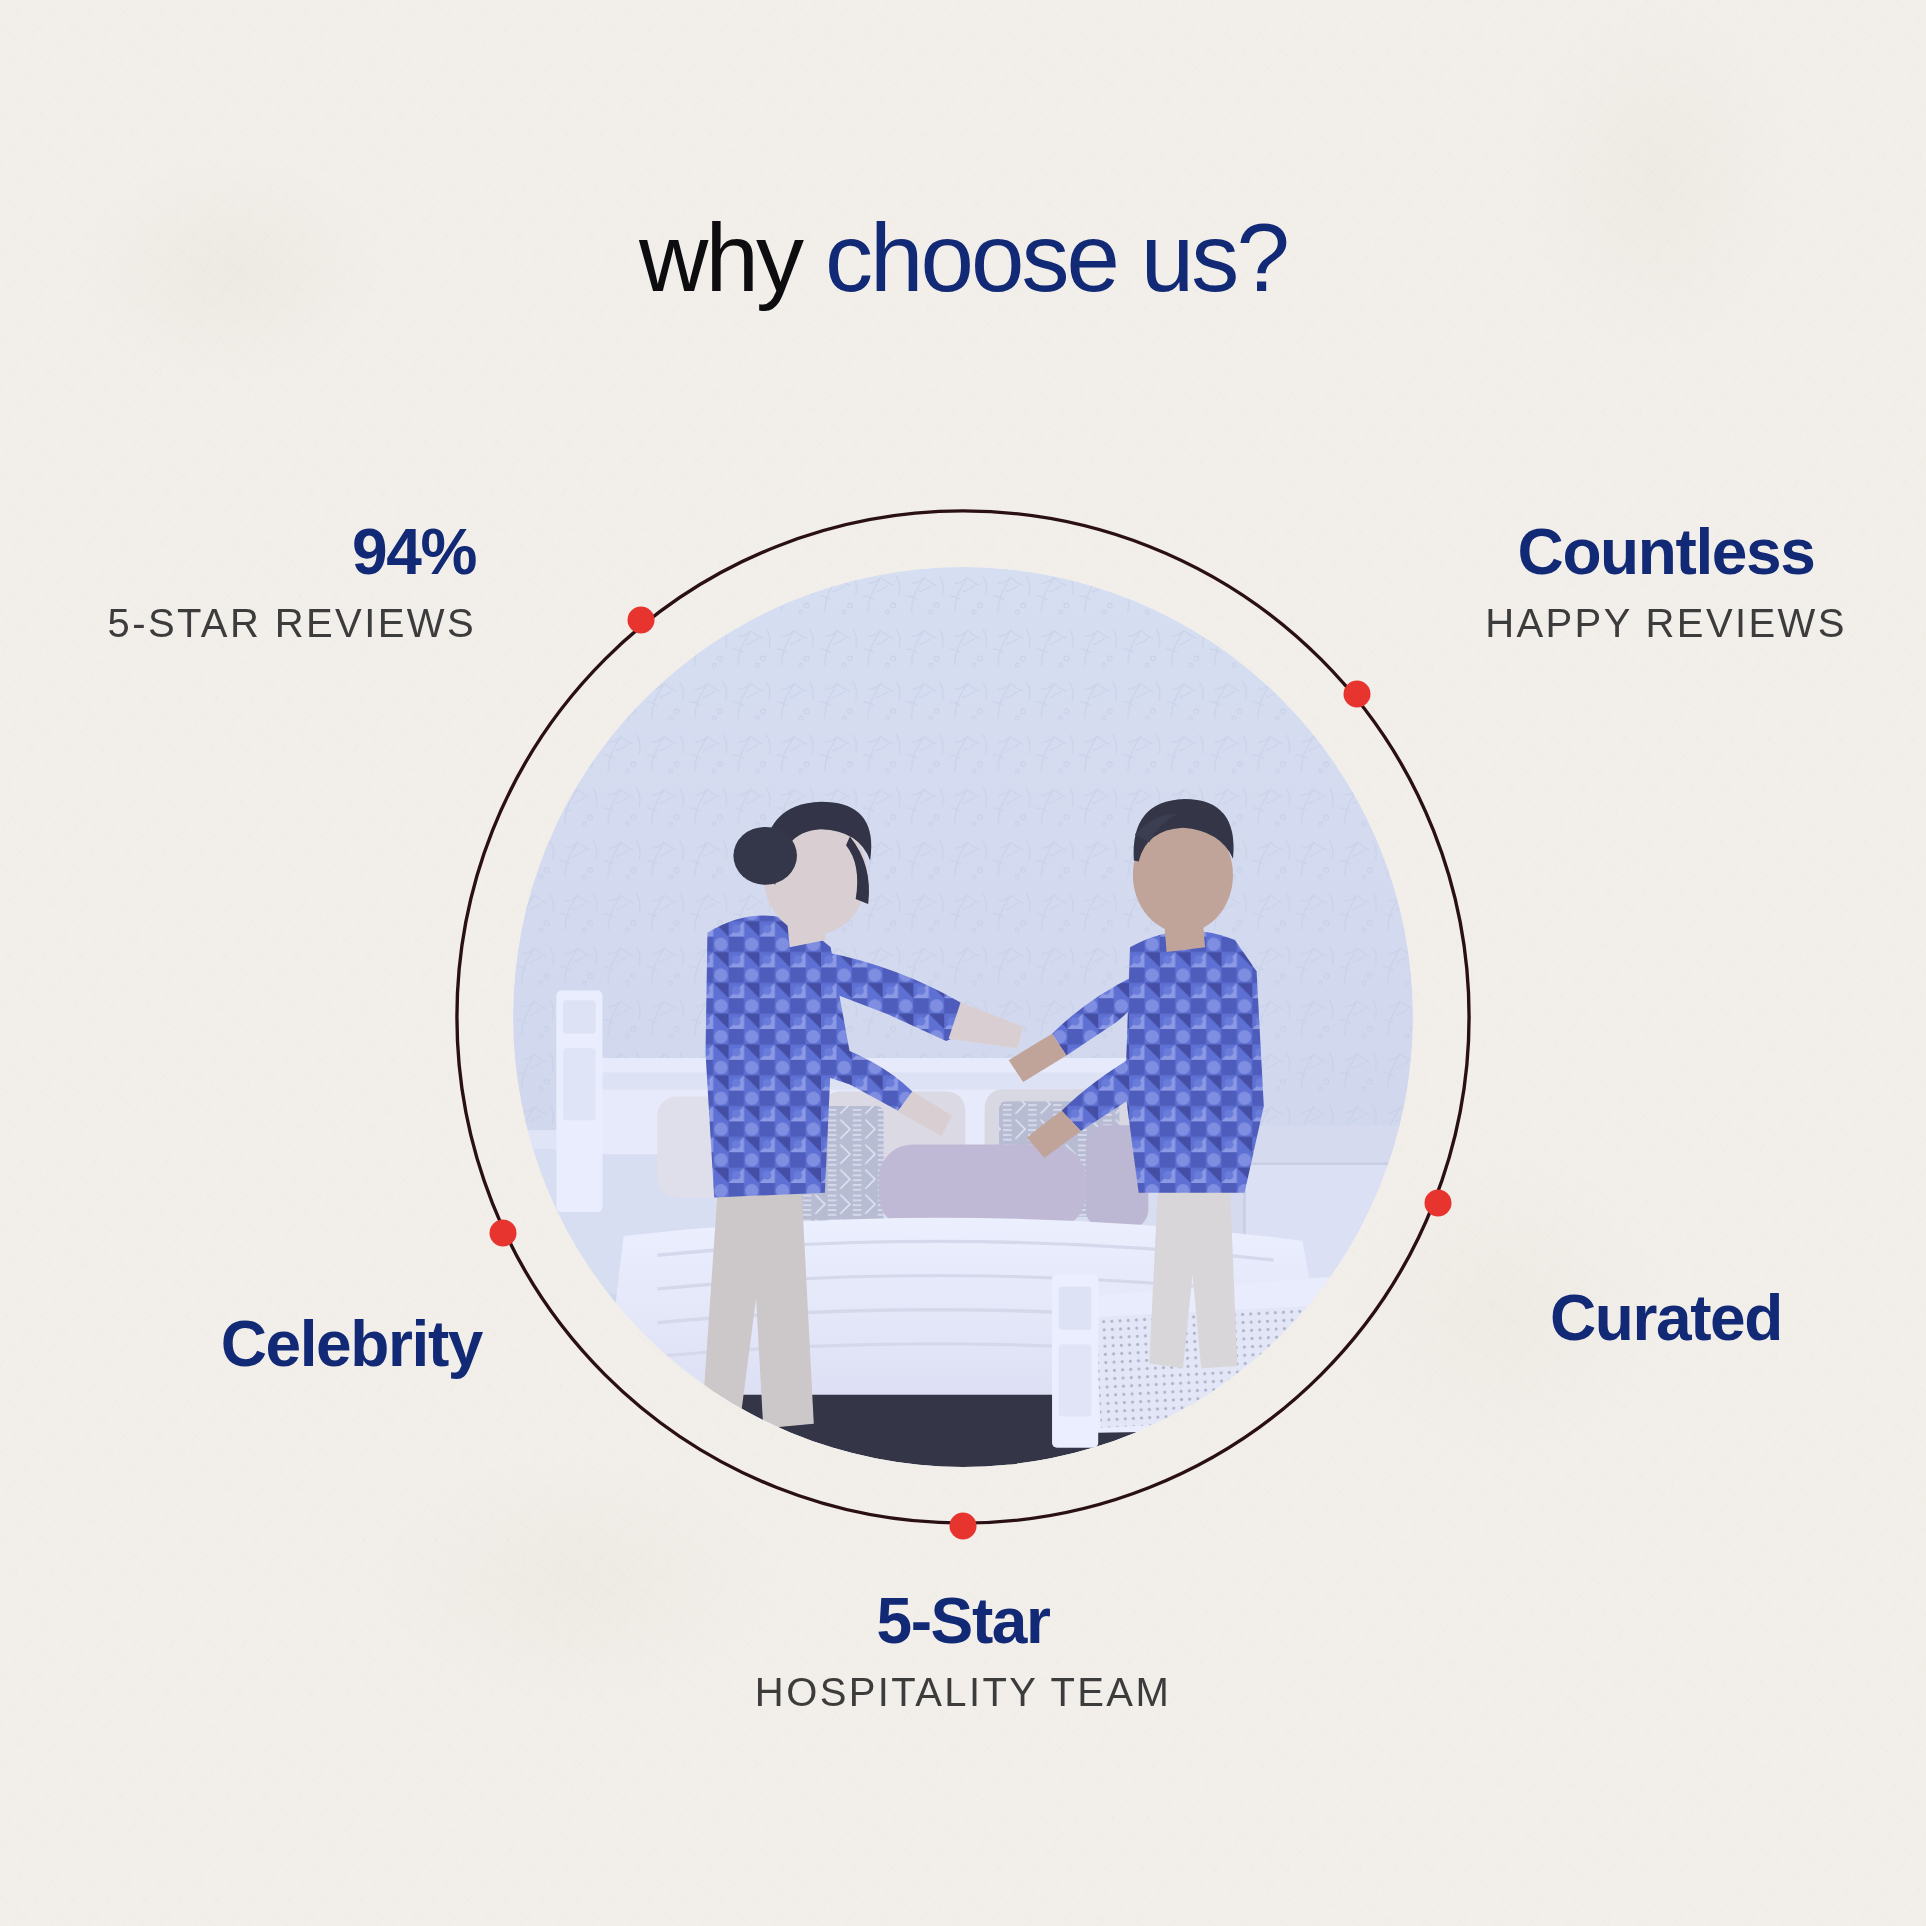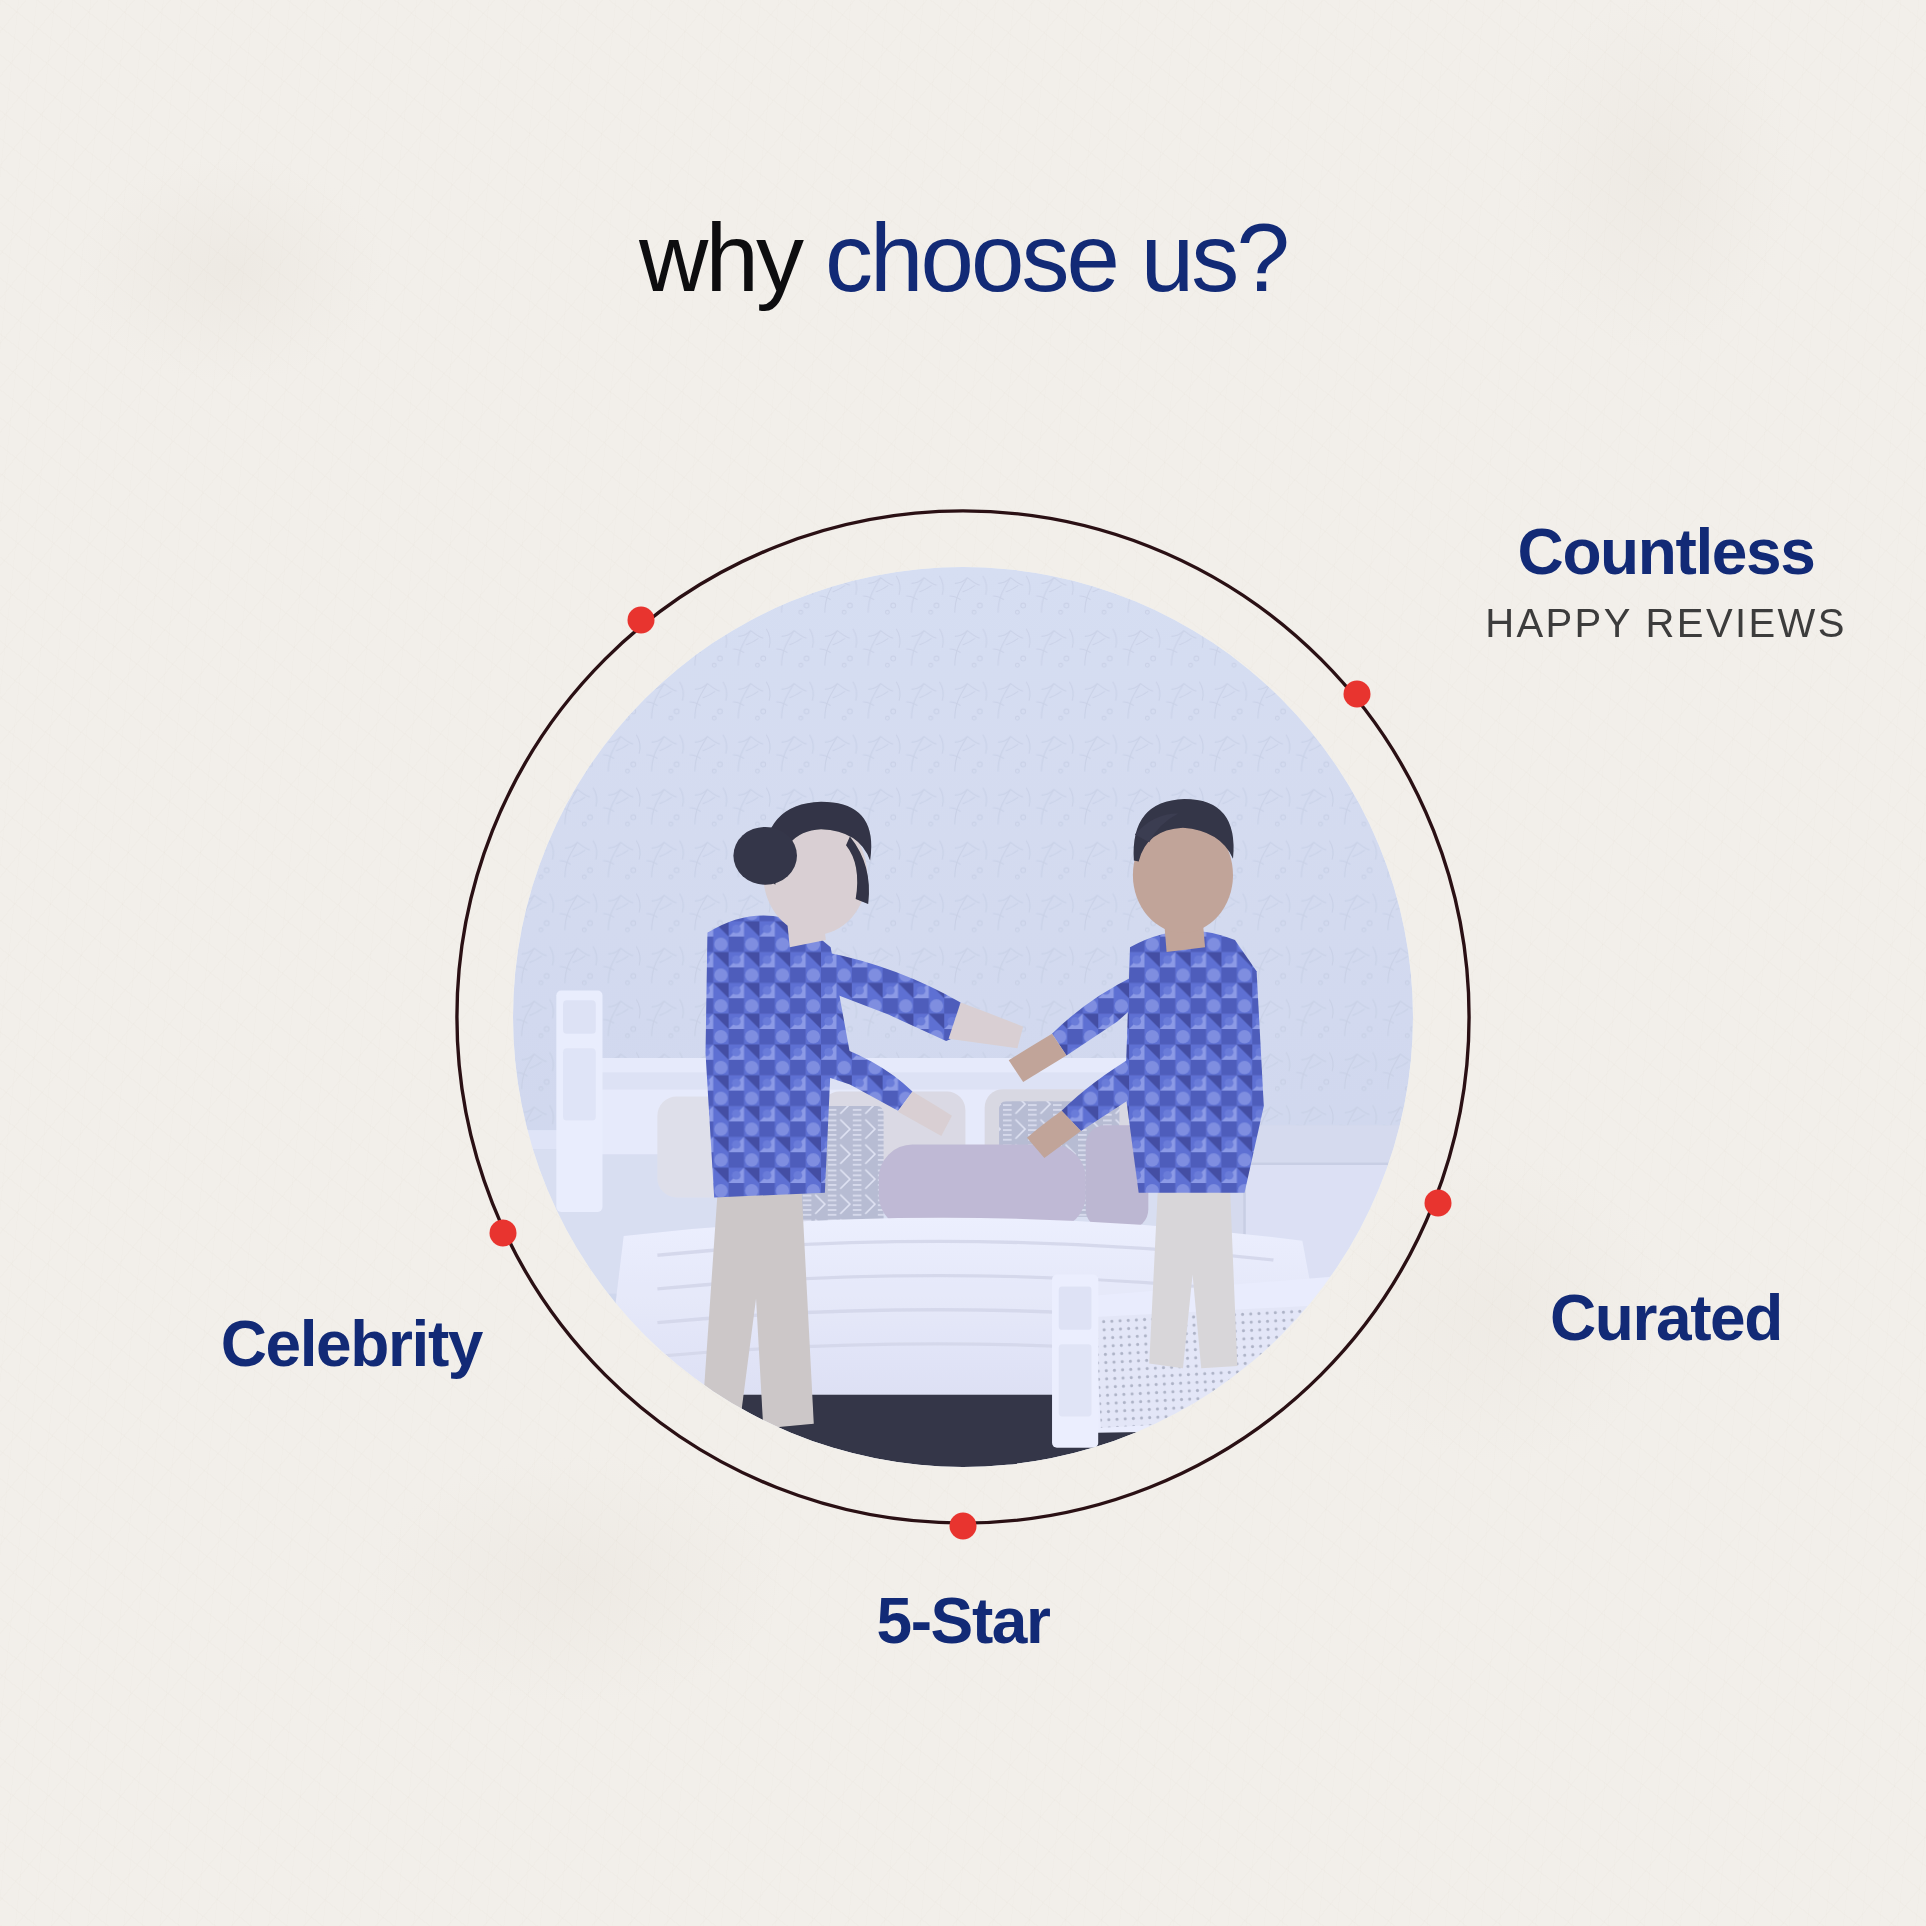--- a/index.html
+++ b/index.html
@@ -232,32 +232,37 @@
       </svg>
     </div>
 
     <div class="dot" style="left:186px;  top:111px;"></div>
     <div class="dot" style="left:902px; top:185px;"></div>
     <div class="dot" style="left:983px; top:694px;"></div>
     <div class="dot" style="left:508px; top:1017px;"></div>
     <div class="dot" style="left:48px;  top:724px;"></div>
   </div>
 
+  <div class="stat r" id="stat-reviews">
+    <div class="head">94%</div>
+    <div class="sub">5-STAR REVIEWS</div>
+  </div>
 
   <div class="stat l" id="stat-guests">
     <div class="head">Countless</div>
     <div class="sub">HAPPY REVIEWS</div>
   </div>
 
   <div class="stat r" id="stat-celebrity">
     <div class="head">Celebrity</div>
   </div>
 
   <div class="stat l" id="stat-curated">
     <div class="head">Curated</div>
   </div>
 
   <div class="stat c" id="stat-team">
     <div class="head">5-Star</div>
+    <div class="sub">HOSPITALITY TEAM</div>
   </div>
 
 </div>
 
 
 </body></html>

